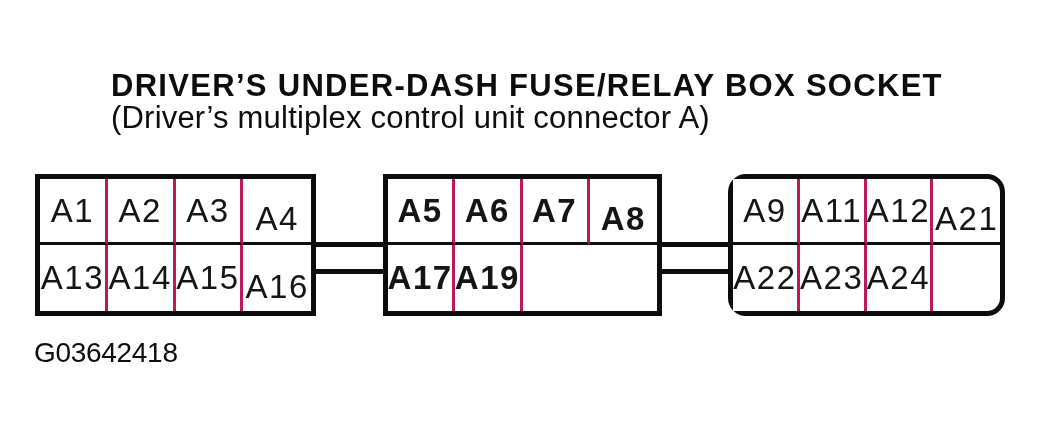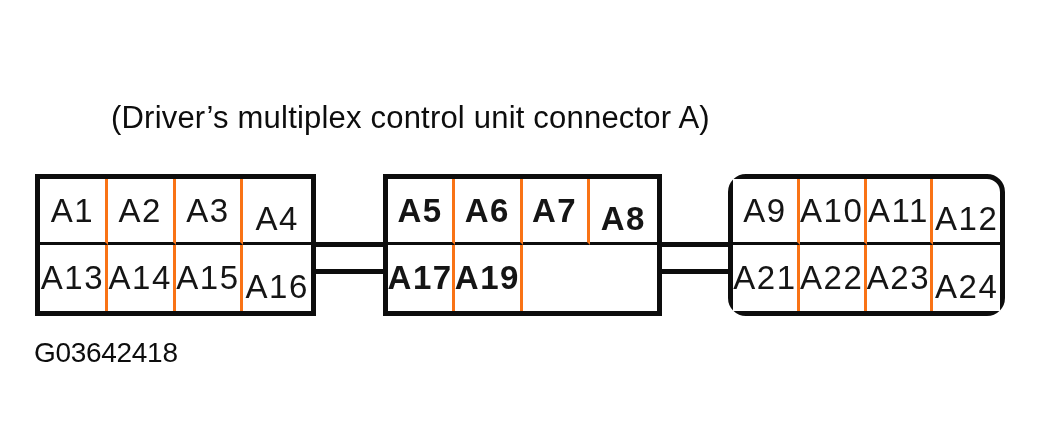--- a/index.html
+++ b/index.html
@@ -59,21 +59,21 @@
     z-index: 2;
   }
   .block.b1 { left: 35px;  width: 281px; }
   .block.b2 { left: 383px; width: 279px; font-weight: bold; }
   .block.b3 { left: 728px; width: 277px; border-radius: 18px; }
   .cell {
     display: flex;
     align-items: center;
     justify-content: center;
     box-sizing: border-box;
-    border-right: 3px solid #f97316;
+    border-right: 3px solid #be185d;
     border-bottom: 3px solid #0d0d0d;
     font-size: 33px;
     letter-spacing: 1.5px;
     color: #151515;
     background: #ffffff;
     overflow: hidden;
     white-space: nowrap;
   }
   .cell:nth-child(4n) { border-right: none; margin-top: 17px; }
   .cell:nth-child(n+5) { border-bottom: none; }
@@ -85,20 +85,21 @@
     font-weight: 400;
     letter-spacing: -0.3px;
     color: #0d0d0d;
   }
 </style>
 </head>
 <body>
 
 <div id="stage">
 
+  <div class="diagram-title">DRIVER’S UNDER-DASH FUSE/RELAY BOX SOCKET</div>
   <div class="diagram-subtitle">(Driver’s multiplex control unit connector A)</div>
 
   <div class="wire upper gap1"></div>
   <div class="wire lower gap1"></div>
   <div class="wire upper gap2"></div>
   <div class="wire lower gap2"></div>
 
   <div class="block b1">
     <div class="cell">A1</div>
     <div class="cell">A2</div>
@@ -114,21 +115,20 @@
     <div class="cell">A5</div>
     <div class="cell">A6</div>
     <div class="cell">A7</div>
     <div class="cell">A8</div>
     <div class="cell">A17</div>
     <div class="cell">A19</div>
   </div>
 
   <div class="block b3">
     <div class="cell">A9</div>
-    <div class="cell">A10</div>
     <div class="cell">A11</div>
     <div class="cell">A12</div>
     <div class="cell">A21</div>
     <div class="cell">A22</div>
     <div class="cell">A23</div>
     <div class="cell">A24</div>
   </div>
 
   <div class="figure-code">G03642418</div>
 

